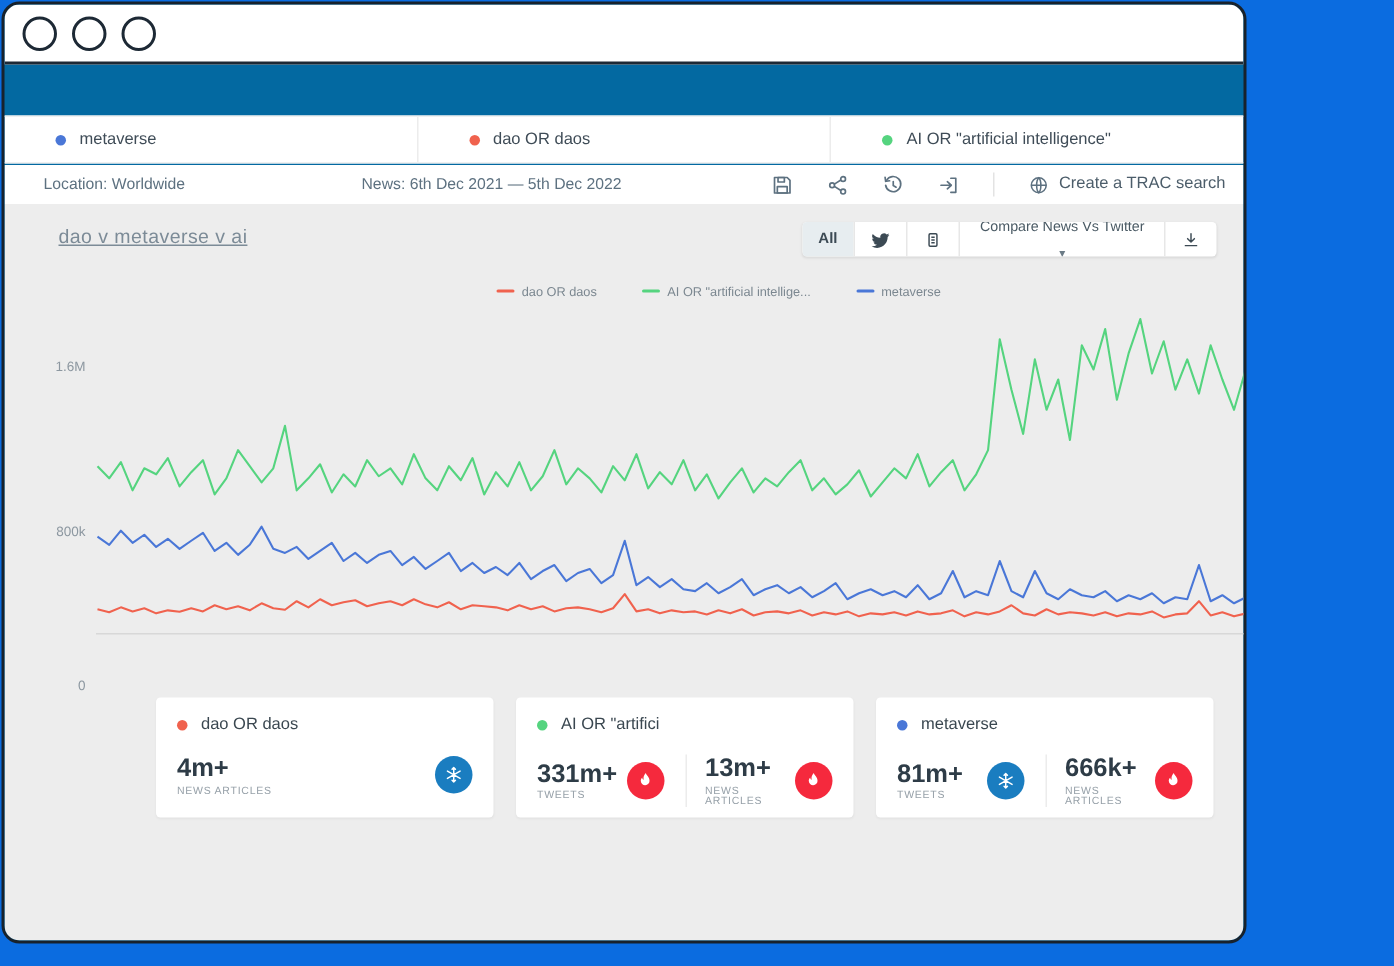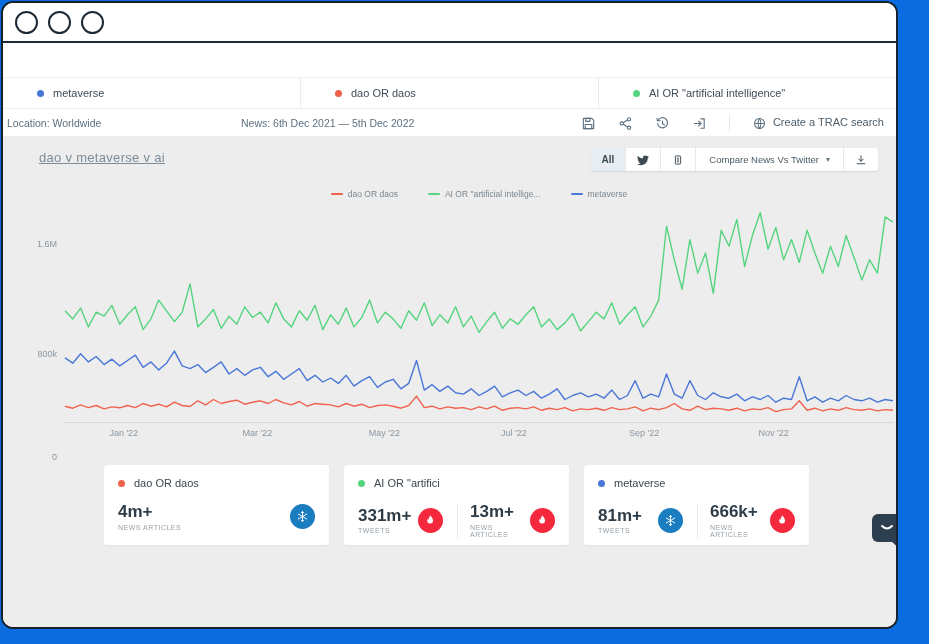--- a/index.html
+++ b/index.html
@@ -1,52 +1,52 @@
 <!DOCTYPE html>
 <html><head>
 <meta charset="utf-8">
 <style>
   * { margin:0; padding:0; box-sizing:border-box; }
   html,body { width:929px; height:644px; }
   body { font-family:"Liberation Sans","DejaVu Sans",sans-serif; background:#0b6ce0; position:relative; overflow:hidden; }
 
-  .window { position:absolute; left:1px; top:1px; width:897px; height:628px;
-    background:#ffffff; border:2px solid #18222c; border-radius:12px; overflow:hidden; }
+  .window { position:absolute; left:1px; top:1px; width:830px; height:628px;
+    background:#0369a1; border:2px solid #18222c; border-radius:12px; overflow:hidden; }
 
   
   .titlebar { position:absolute; left:0; top:0; right:0; height:40px; background:#fff;
     border-bottom:2px solid #1d2935; display:flex; align-items:center; padding-left:12px; gap:10px; }
   .tl-circle { width:23px; height:23px; border:2px solid #1d2935; border-radius:50%; background:#fff; }
 
   
   .terms-row { position:absolute; left:0; top:74px; right:0; height:32px; display:flex;
     border-top:1px solid #f0f0f0; border-bottom:1px solid #f0f0f0; background:#fff; }
   .term-cell { flex:1; display:flex; align-items:center; padding-left:34px; }
   .term-cell + .term-cell { border-left:1px solid #ececec; }
   .dot { width:7px; height:7px; border-radius:50%; margin-right:9px; flex:0 0 auto; }
   .term-label { font-size:11px; color:#3f4c57; }
 
   
   .toolbar { position:absolute; left:0; top:107px; right:0; height:26px; background:#fff;
     display:flex; align-items:center; font-size:10.5px; color:#5d7180; }
-  .loc { padding-left:4px; }
+  .loc { padding-left:26px; }
   .date { position:absolute; left:238px; }
   .toolbar-right { position:absolute; right:12px; top:0; height:100%; display:flex; align-items:center; gap:22px; }
   .tool-icon { width:15px; height:15px; color:#5d7180; cursor:pointer; display:block; }
   .vsep { width:1px; height:16px; background:#e3e3e3; }
   .create-search { display:flex; align-items:flex-start; gap:6px; font-size:11px; color:#4c5d6a; cursor:pointer; }
 
   
   .panel { position:absolute; left:0; top:133px; right:0; bottom:0; background:#ededed; }
   .panel-title { position:absolute; left:36px; top:14px; font-size:13px; color:#7c8b97; letter-spacing:.3px;text-decoration:underline; }
 
   .controls { position:absolute; right:18px; top:12px; height:23px; display:flex; align-items:stretch;
     background:#fff; border-radius:3px; box-shadow:0 1px 2px rgba(0,0,0,.10); overflow:hidden; }
   .seg { display:flex; align-items:center; justify-content:center; padding:0 11px; cursor:pointer; color:#3c4a54; }
-  .seg + .seg { border-left:1px solid #e7e7e7; }
+  .seg + .seg { border-left:1px solid #e7e7e7;flex-direction:column; }
   .seg-all { background:#e7edf0; font-size:10px; font-weight:bold; }
   .seg-compare { font-size:9.5px; color:#4a5a64; padding:0 13px; gap:7px; }
   .seg-icon { width:12px; height:12px; display:block; }
   .caret { font-size:8px; color:#6b7b86; }
 
   
   .legend { position:absolute; left:61px; top:53px; width:830px; display:flex; justify-content:center; gap:30px; }
   .legend-item { display:flex; align-items:center; gap:5px; font-size:8.5px; color:#7b8790; }
   .legend-dash { width:12px; height:2px; border-radius:1px; }
 
@@ -189,28 +189,20 @@
     <span class="ytick yt1">800k</span>
     <span class="ytick yt2">0</span>
 
     <svg class="plot-svg" width="830" height="225" viewBox="0 0 830 225" preserveAspectRatio="none">
       <polyline fill="none" stroke-width="1.4" stroke-linejoin="round" stroke="#f0624e" points="1.0,207.2 8.8,209.2 16.6,205.9 24.4,208.6 32.2,206.5 40.1,209.9 47.9,207.9 55.7,208.8 63.5,206.5 71.3,208.6 79.1,204.5 86.9,207.2 94.7,205.2 102.5,207.9 110.4,203.2 118.2,206.5 126.0,207.5 133.8,201.8 141.6,205.9 149.4,200.5 157.2,204.5 165.0,202.5 172.8,201.2 180.7,205.2 188.5,203.2 196.3,201.8 204.1,204.5 211.9,200.5 219.7,203.9 227.5,205.9 235.3,202.5 243.2,207.2 251.0,204.5 258.8,205.2 266.6,205.9 274.4,207.9 282.2,204.5 290.0,207.2 297.8,205.2 305.6,208.6 313.5,206.5 321.3,205.9 329.1,207.2 336.9,209.2 344.7,206.5 352.5,197.1 360.3,208.6 368.1,207.2 375.9,209.9 383.8,207.9 391.6,209.2 399.4,208.6 407.2,210.6 415.0,207.9 422.8,209.9 430.6,207.2 438.4,211.3 446.2,209.2 454.1,208.6 461.9,209.9 469.7,207.9 477.5,211.3 485.3,209.2 493.1,210.6 500.9,208.6 508.7,211.9 516.5,209.9 524.4,210.6 532.2,209.2 540.0,211.3 547.8,208.6 555.6,210.6 563.4,209.9 571.2,207.9 579.0,211.9 586.8,209.2 594.7,210.6 602.5,208.6 610.3,204.5 618.1,209.9 625.9,211.3 633.7,207.2 641.5,210.6 649.3,209.2 657.2,209.9 665.0,211.3 672.8,209.2 680.6,211.9 688.4,209.9 696.2,210.6 704.0,208.6 711.8,212.6 719.6,210.6 727.5,209.9 735.3,201.8 743.1,211.3 750.9,209.2 758.7,211.9 766.5,209.9 774.3,211.3 782.1,208.6 789.9,210.6 797.8,211.3 805.6,209.9 813.4,211.9 821.2,210.6 829.0,211.3"></polyline>
       <polyline fill="none" stroke-width="1.4" stroke-linejoin="round" stroke="#55d47f" points="1.0,111.8 8.8,119.9 16.6,109.1 24.4,127.9 32.2,113.2 40.1,117.2 47.9,106.4 55.7,125.3 63.5,115.8 71.3,107.8 79.1,130.6 86.9,119.9 94.7,101.1 102.5,111.8 110.4,122.6 118.2,113.2 126.0,84.9 133.8,127.9 141.6,119.9 149.4,110.5 157.2,129.3 165.0,117.2 172.8,125.3 180.7,107.8 188.5,118.5 196.3,113.2 204.1,123.9 211.9,103.8 219.7,119.9 227.5,127.9 235.3,111.8 243.2,121.2 251.0,106.4 258.8,130.6 266.6,115.8 274.4,125.3 282.2,109.1 290.0,127.9 297.8,118.5 305.6,101.1 313.5,123.9 321.3,113.2 329.1,119.9 336.9,129.3 344.7,111.8 352.5,121.2 360.3,103.8 368.1,126.6 375.9,115.8 383.8,123.9 391.6,107.8 399.4,127.9 407.2,117.2 415.0,133.3 422.8,122.6 430.6,113.2 438.4,129.3 446.2,119.9 454.1,125.3 461.9,115.8 469.7,107.8 477.5,127.9 485.3,119.9 493.1,130.6 500.9,123.9 508.7,114.5 516.5,132.0 524.4,122.6 532.2,113.2 540.0,119.9 547.8,103.8 555.6,125.3 563.4,115.8 571.2,107.8 579.0,127.9 586.8,117.2 594.7,101.1 602.5,27.2 610.3,60.8 618.1,90.3 625.9,40.6 633.7,74.2 641.5,54.0 649.3,94.3 657.2,31.2 665.0,47.3 672.8,20.4 680.6,67.5 688.4,36.6 696.2,13.7 704.0,50.0 711.8,28.5 719.6,60.8 727.5,40.6 735.3,63.4 743.1,31.2 750.9,54.0 758.7,74.2 766.5,47.3 774.3,67.5 782.1,36.6 789.9,58.1 797.8,80.9 805.6,60.8 813.4,74.2 821.2,17.8 829.0,23.1"></polyline>
       <polyline fill="none" stroke-width="1.4" stroke-linejoin="round" stroke="#4a77d7" points="1.0,158.8 8.8,164.2 16.6,154.8 24.4,162.9 32.2,157.5 40.1,165.6 47.9,160.2 55.7,166.9 63.5,161.5 71.3,156.2 79.1,168.3 86.9,162.9 94.7,170.9 102.5,164.2 110.4,152.1 118.2,166.9 126.0,169.6 133.8,165.6 141.6,173.6 149.4,168.3 157.2,162.9 165.0,175.0 172.8,169.6 180.7,176.3 188.5,170.9 196.3,168.3 204.1,177.7 211.9,172.3 219.7,180.3 227.5,175.0 235.3,169.6 243.2,181.7 251.0,176.3 258.8,183.0 266.6,179.0 274.4,184.4 282.2,176.3 290.0,187.1 297.8,181.7 305.6,177.7 313.5,188.4 321.3,183.0 329.1,180.3 336.9,189.8 344.7,184.4 352.5,161.5 360.3,191.1 368.1,185.7 375.9,192.4 383.8,187.1 391.6,193.8 399.4,195.1 407.2,189.8 415.0,196.5 422.8,192.4 430.6,187.1 438.4,197.8 446.2,193.8 454.1,191.1 461.9,196.5 469.7,192.4 477.5,199.2 485.3,195.1 493.1,189.8 500.9,200.5 508.7,196.5 516.5,193.8 524.4,197.8 532.2,195.1 540.0,199.2 547.8,191.1 555.6,200.5 563.4,196.5 571.2,181.7 579.0,199.2 586.8,195.1 594.7,197.8 602.5,175.0 610.3,195.1 618.1,199.2 625.9,181.7 633.7,196.5 641.5,200.5 649.3,193.8 657.2,197.8 665.0,199.2 672.8,195.1 680.6,201.8 688.4,197.8 696.2,200.5 704.0,196.5 711.8,203.2 719.6,199.2 727.5,200.5 735.3,177.7 743.1,201.8 750.9,197.8 758.7,203.2 766.5,199.2 774.3,201.8 782.1,196.5 789.9,200.5 797.8,201.8 805.6,199.2 813.4,203.2 821.2,200.5 829.0,201.8"></polyline>
     </svg>
     <div class="axis-line"></div>
 
-    <div class="xticks">
-      <span class="xtick" style="left:7.2%">Jan '22</span>
-      <span class="xtick" style="left:23.3%">Mar '22</span>
-      <span class="xtick" style="left:38.6%">May '22</span>
-      <span class="xtick" style="left:54.2%">Jul '22</span>
-      <span class="xtick" style="left:69.9%">Sep '22</span>
-      <span class="xtick" style="left:85.5%">Nov '22</span>
-    </div>
 
     <div class="cards">
 
       <div class="card">
         <div class="card-head">
           <span class="dot" style="background-color: rgb(240, 98, 78);"></span>
           <span class="card-term">dao OR daos</span>
         </div>
         <div class="stats">
           <div class="stat">

